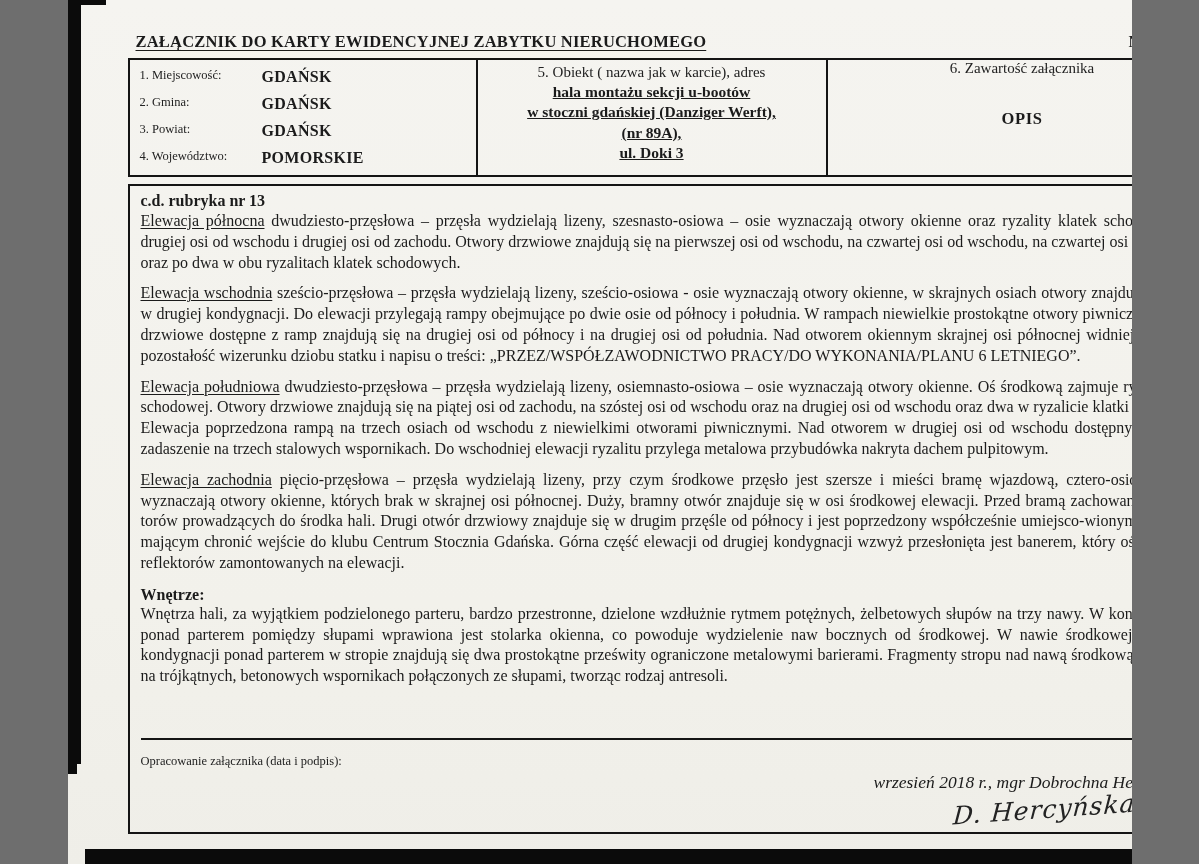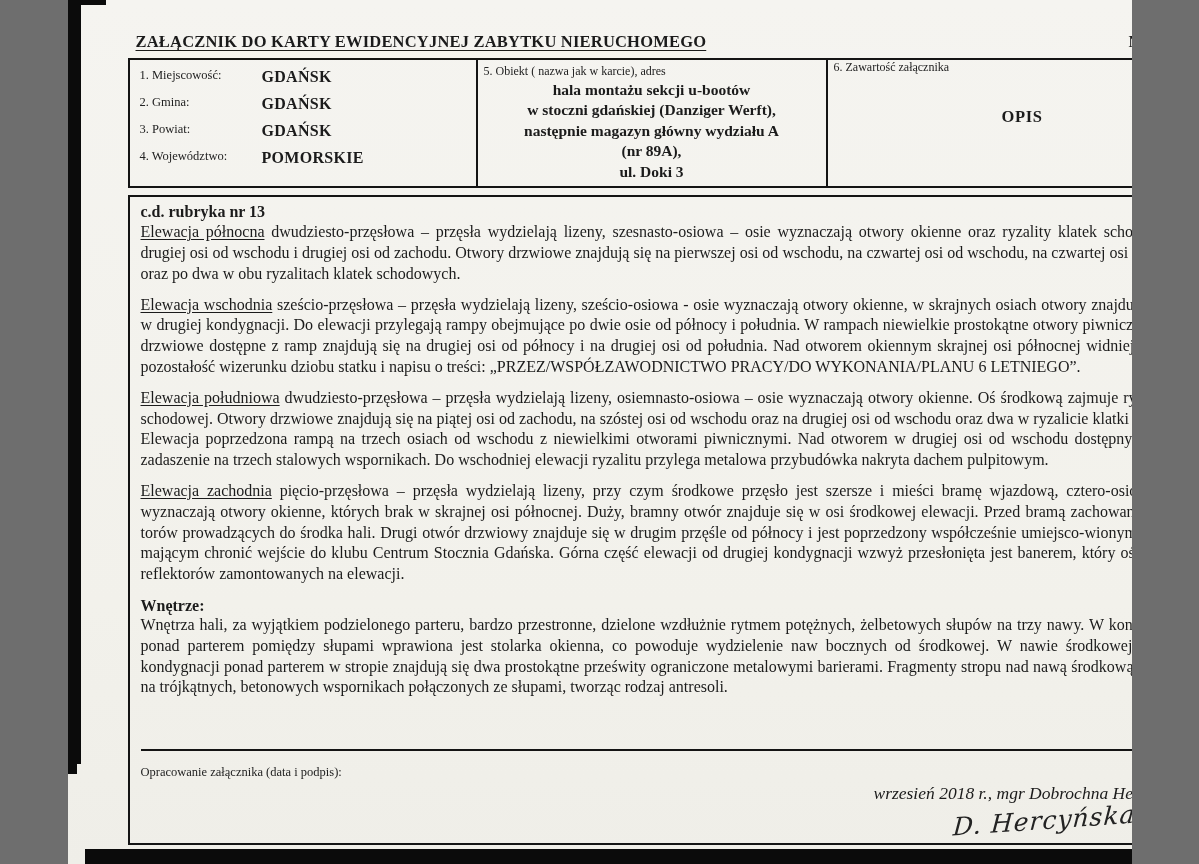--- a/index.html
+++ b/index.html
@@ -36,23 +36,23 @@
   .cell { border-right:2px solid #141414; }
   .cell:last-child { border-right:none; }
 
   .cell-loc { width:348px; padding:8px 8px 6px 10px; }
   .loc-row { display:flex; align-items:flex-start; margin-bottom:9px; }
   .loc-row:last-child { margin-bottom:2px; }
   .loc-label { width:122px; font-size:12.5px; color:#222; flex:0 0 auto; }
   .loc-value { font-weight:bold; font-size:16px; letter-spacing:.3px; }
 
   .cell-obj { width:350px; padding:4px 6px 4px 6px; }
-  .cell-label { font-size:12px; color:#222; }
+  .cell-label { font-size:15px; color:#222;text-align:center; }
   .obj-lines { text-align:center; font-weight:bold; font-size:15.5px; line-height:1.32; margin-top:1px; }
-  .obj-line { display:block; }
+  .obj-line { display:block;text-decoration:underline; }
 
   .cell-content { flex:1; padding:0 6px; }
   .content-value { text-align:center; font-weight:bold; font-size:16.5px; letter-spacing:.6px; margin-top:32px; }
 
   
   .main-box {
     margin-top:7px;
     border:2px solid #141414;
     height:650px;
     padding:6px 11px 2px 11px;
@@ -119,21 +119,20 @@
           <span class="loc-label">4. Województwo:</span>
           <span class="loc-value">POMORSKIE</span>
         </div>
       </div>
 
       <div class="cell cell-obj">
         <div class="cell-label">5. Obiekt ( nazwa jak w karcie), adres</div>
         <div class="obj-lines">
           <span class="obj-line">hala montażu sekcji u-bootów</span>
           <span class="obj-line">w stoczni gdańskiej (Danziger Werft),</span>
-          <span class="obj-line">następnie magazyn główny wydziału A</span>
           <span class="obj-line">(nr 89A),</span>
           <span class="obj-line">ul. Doki 3</span>
         </div>
       </div>
 
       <div class="cell cell-content">
         <div class="cell-label">6. Zawartość załącznika</div>
         <div class="content-value">OPIS</div>
       </div>
 

